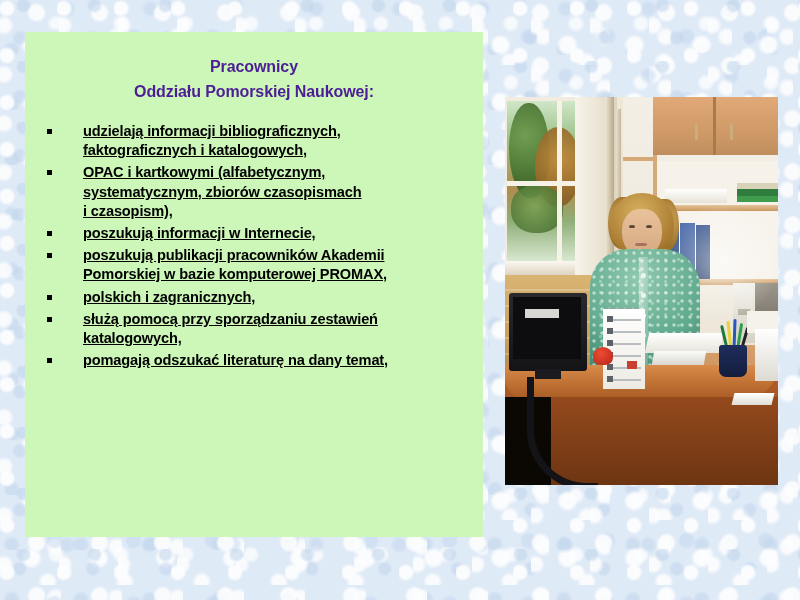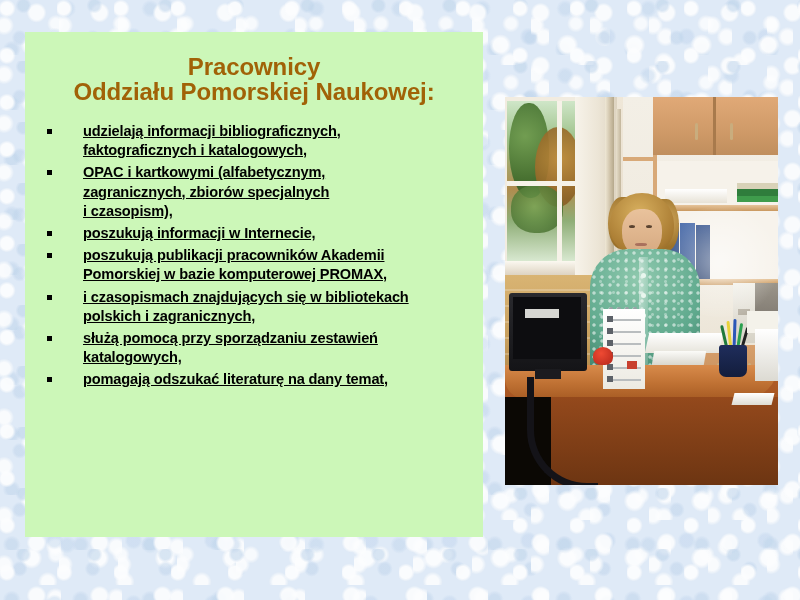--- a/index.html
+++ b/index.html
@@ -36,22 +36,22 @@
     opacity:.92;
   }
 
   
   #content-panel{
     position:absolute;left:25px;top:32px;width:458px;height:505px;
     background:#ccf7b8;
   }
   #slide-title{
     margin:0;padding:22px 12px 0 12px;
-    text-align:center;color:#a16207;
-    font-size:24px;font-weight:bold;line-height:25px;
+    text-align:center;color:#4c1d95;
+    font-size:16px;font-weight:bold;line-height:25px;
     letter-spacing:-.1px;
   }
   #slide-title .tline{display:block;white-space:nowrap;}
 
   #bullet-list{
     list-style:none;margin:0;padding:18px 10px 0 11px;
   }
   #bullet-list li{
     position:relative;
     padding-left:47px;
@@ -235,38 +235,37 @@
 
       <li>
         <span class="sq"></span>
         <span class="ln">udzielają informacji bibliograficznych,</span>
         <span class="ln">faktograficznych i katalogowych,</span>
       </li>
 
       <li>
         <span class="sq"></span>
         <span class="ln">OPAC i kartkowymi (alfabetycznym,</span>
-        <span class="ln">zagranicznych, zbiorów specjalnych</span>
+        <span class="ln">systematycznym, zbiorów czasopismach</span>
         <span class="ln">i czasopism),</span>
       </li>
 
       <li>
         <span class="sq"></span>
         <span class="ln">poszukują informacji w Internecie,</span>
       </li>
 
       <li>
         <span class="sq"></span>
         <span class="ln">poszukują publikacji pracowników Akademii</span>
         <span class="ln">Pomorskiej w bazie komputerowej PROMAX,</span>
       </li>
 
       <li>
         <span class="sq"></span>
-        <span class="ln">i czasopismach znajdujących się w bibliotekach</span>
         <span class="ln">polskich i zagranicznych,</span>
       </li>
 
       <li>
         <span class="sq"></span>
         <span class="ln">służą pomocą przy sporządzaniu zestawień</span>
         <span class="ln">katalogowych,</span>
       </li>
 
       <li>

